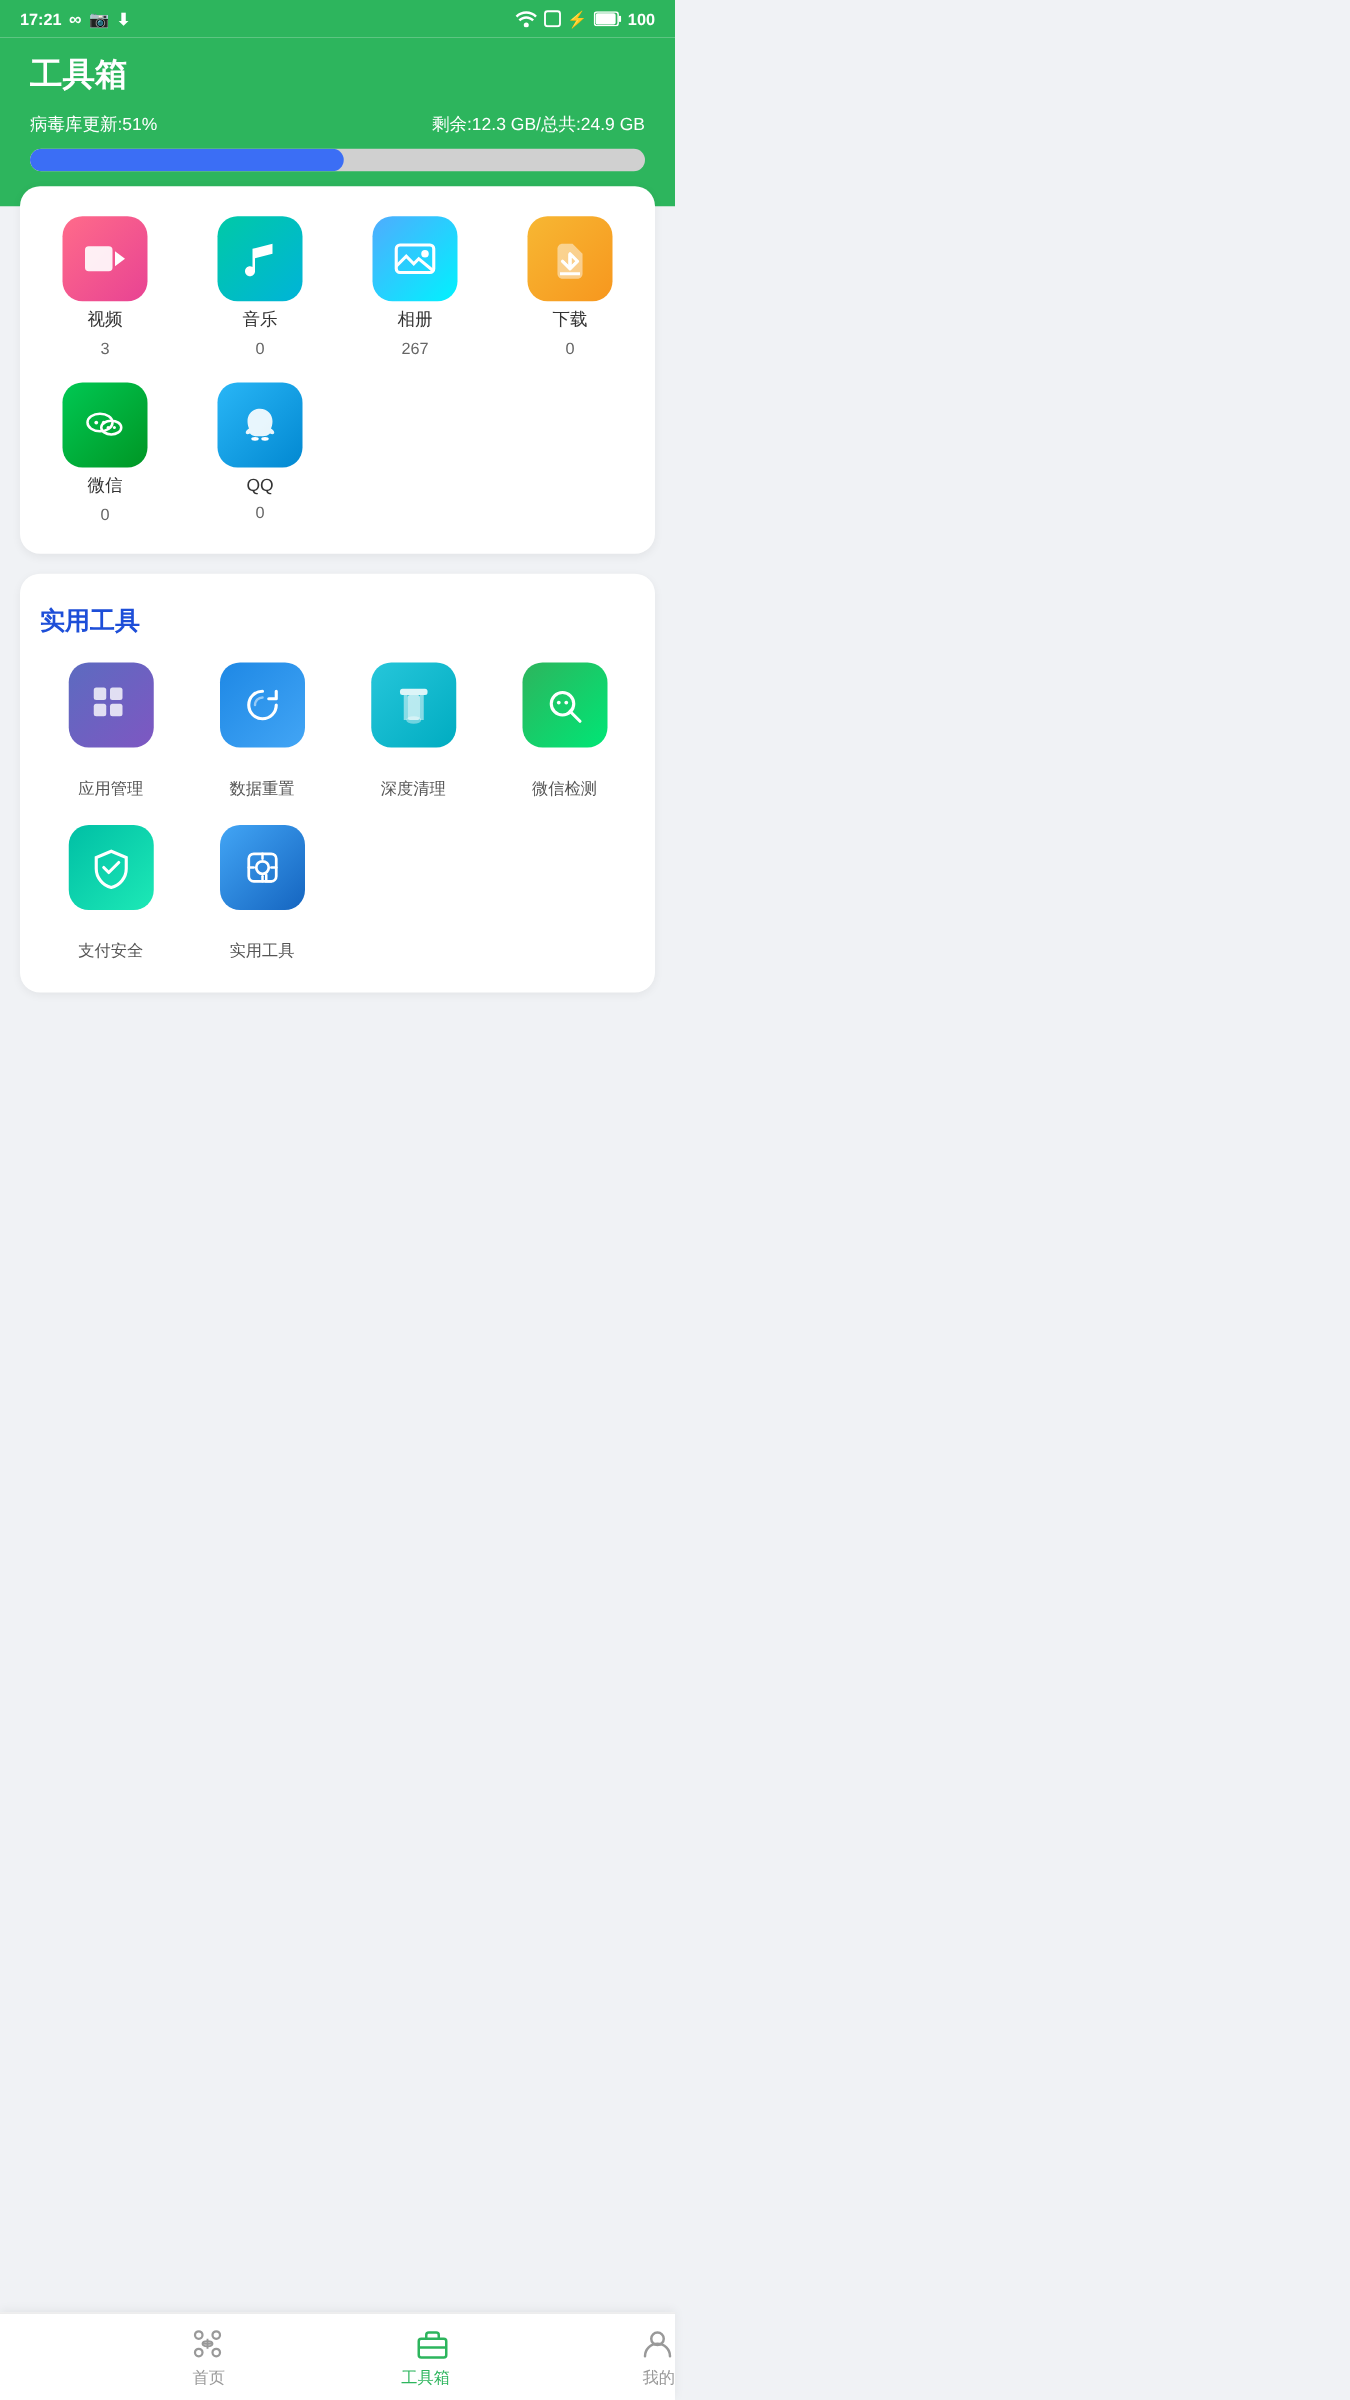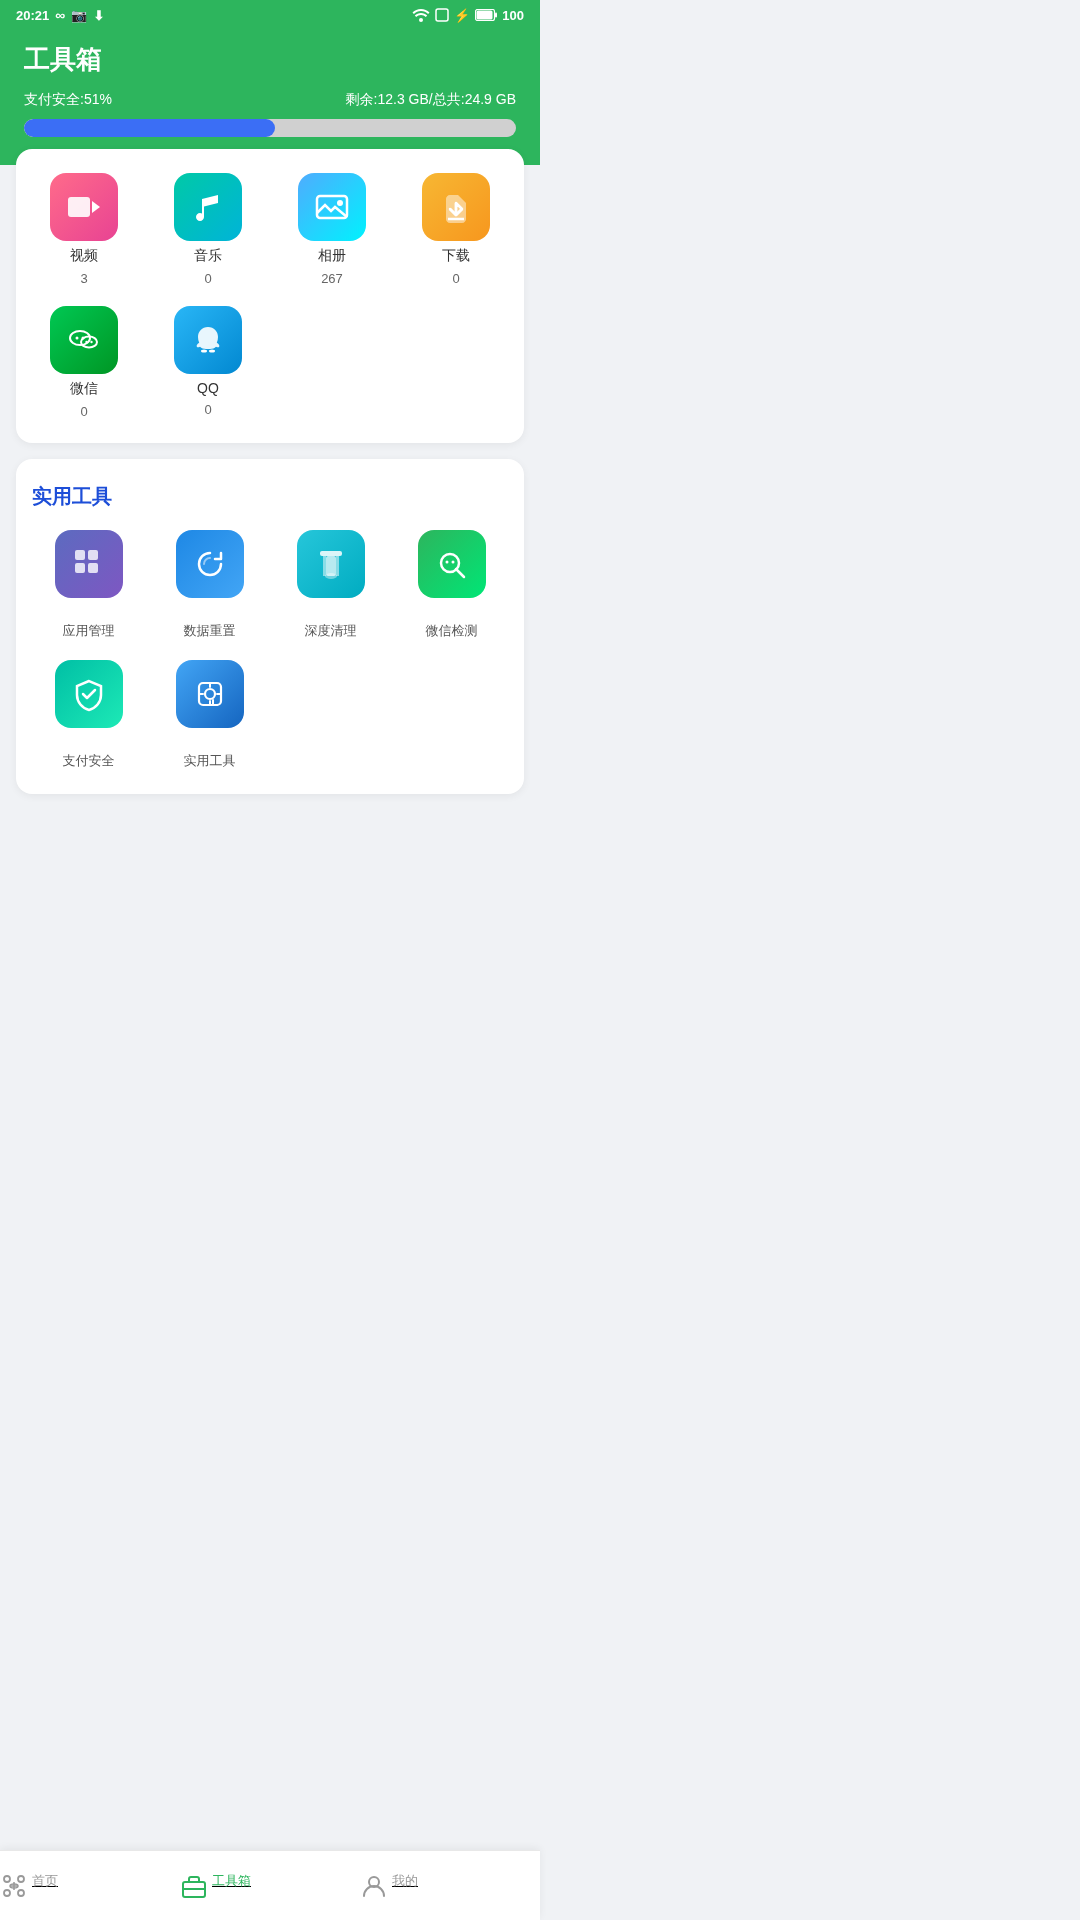--- a/index.html
+++ b/index.html
@@ -178,47 +178,46 @@
       background: white;
       display: flex;
       justify-content: space-around;
       align-items: center;
       height: 70px;
       border-top: 1px solid #e8e8e8;
       box-shadow: 0 -2px 8px rgba(0,0,0,0.06);
     }
     .nav-item {
       display: flex;
-      flex-direction: row;
-      align-items: flex-start;
+      flex-direction: column;
+      align-items: flex-end;
       gap: 4px;
       cursor: pointer;
       flex: 1;
-      text-decoration: underline;
     }
     .nav-icon {
       font-size: 24px;
     }
     .nav-label {
       font-size: 13px;
       color: #999;
     }
     .nav-item.active .nav-label {
       color: #2db55d;
     }
     .nav-item.active .nav-icon {
       color: #2db55d;
     }
   </style>
 </head>
 <body>
 
 <div class="status-bar">
   <div class="status-left">
-    <span>20:21</span>
+    <span>17:21</span>
     <span style="font-size:14px;">∞</span>
     <span>📷</span>
     <span style="font-size:13px;">⬇</span>
   </div>
   <div class="status-right">
     <span>
       <svg width="18" height="14" viewBox="0 0 18 14" fill="white">
         <path d="M9 3C11.8 3 14.3 4.1 16.1 5.9L17.5 4.5C15.3 2.3 12.3 1 9 1C5.7 1 2.7 2.3 0.5 4.5L1.9 5.9C3.7 4.1 6.2 3 9 3Z"></path>
         <path d="M9 7C10.9 7 12.6 7.8 13.8 9L15.2 7.6C13.6 6 11.4 5 9 5C6.6 5 4.4 6 2.8 7.6L4.2 9C5.4 7.8 7.1 7 9 7Z"></path>
         <circle cx="9" cy="12" r="2"></circle>
@@ -237,21 +236,21 @@
         <rect x="1.5" y="1.5" width="16" height="9" rx="1.5" fill="white"></rect>
       </svg>
     </span>
     <span>100</span>
   </div>
 </div>
 
 <div class="header">
   <div class="header-title">工具箱</div>
   <div class="storage-info">
-    <span>支付安全:51%</span>
+    <span>病毒库更新:51%</span>
     <span>剩余:12.3 GB/总共:24.9 GB</span>
   </div>
   <div class="storage-bar-bg">
     <div class="storage-bar-fill" style="width: 51%;"></div>
   </div>
 </div>
 
 <div class="content">
 
   <div class="card">

